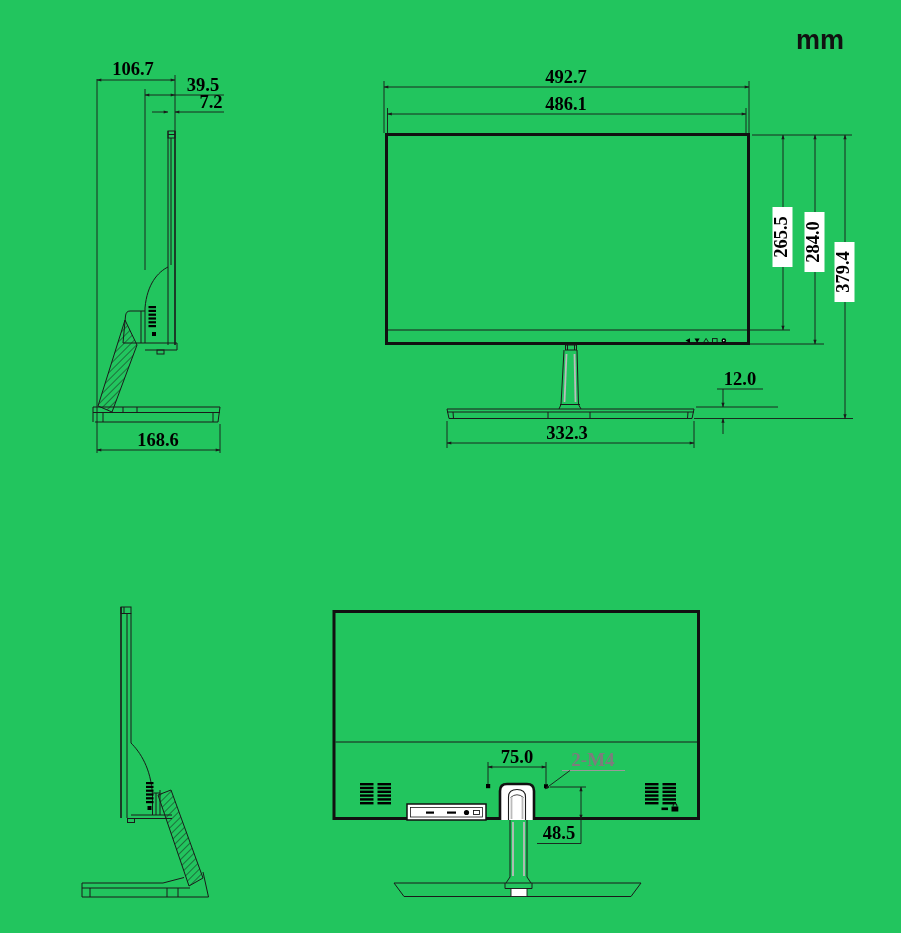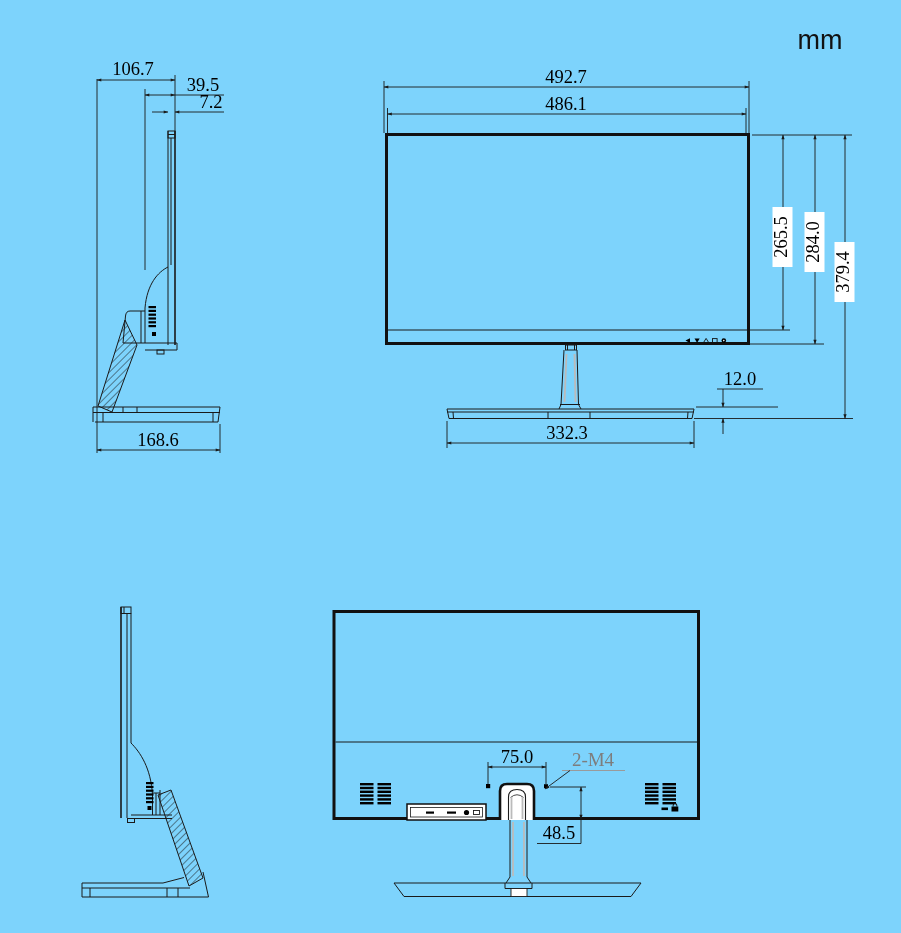--- a/index.html
+++ b/index.html
@@ -1,17 +1,17 @@
 <!DOCTYPE html>
 <html><head>
 <meta charset="utf-8">
 <style>
   html,body{margin:0;padding:0;background:#ffffff;}
-  #stage{position:relative;width:901px;height:933px;background:#7dd3fc;overflow:hidden;
-         font-family:"Liberation Sans",sans-serif;}
+  #stage{position:relative;width:901px;height:933px;background:#22c55e;overflow:hidden;
+         font-family:"Liberation Sans",sans-serif;font-weight:bold;}
   svg{position:absolute;left:0;top:0;}
   .ln{stroke:#1a1a1a;stroke-width:1;fill:none;stroke-linecap:butt;}
   .th{stroke:#111111;stroke-width:3;fill:none;}
   .md{stroke:#1a1a1a;stroke-width:1.6;fill:none;}
   .dim{stroke:#1a1a1a;stroke-width:0.9;fill:none;}
   .grey{stroke:#bbbbbb;stroke-width:1.8;fill:none;}
   .blk{fill:#000000;stroke:none;}
   .wht{fill:#ffffff;stroke:none;}
   .dimtxt{font-family:"Liberation Serif",serif;font-size:18.5px;fill:#000;text-anchor:middle;}
   .notetxt{font-family:"Liberation Serif",serif;font-size:19px;fill:#7d7d7d;text-anchor:middle;}

